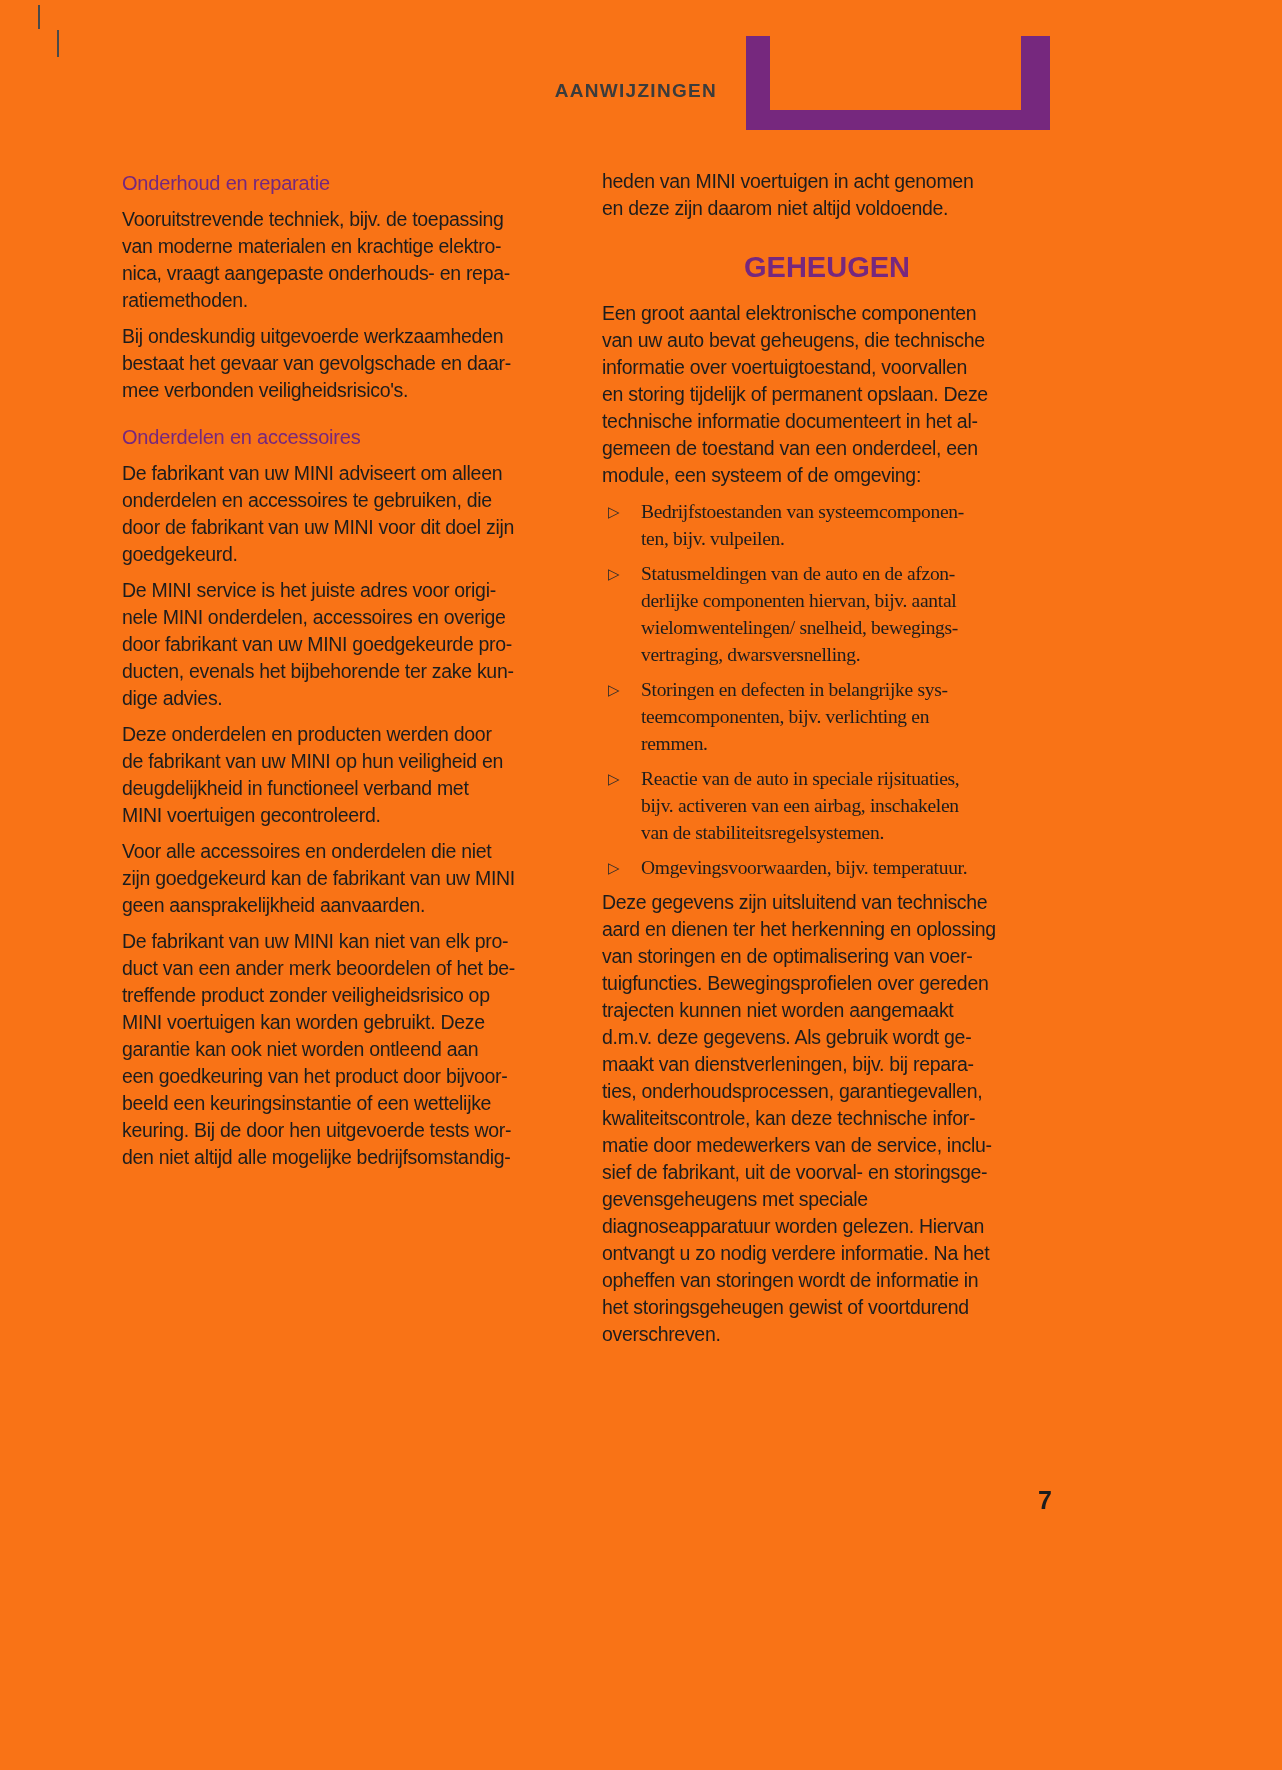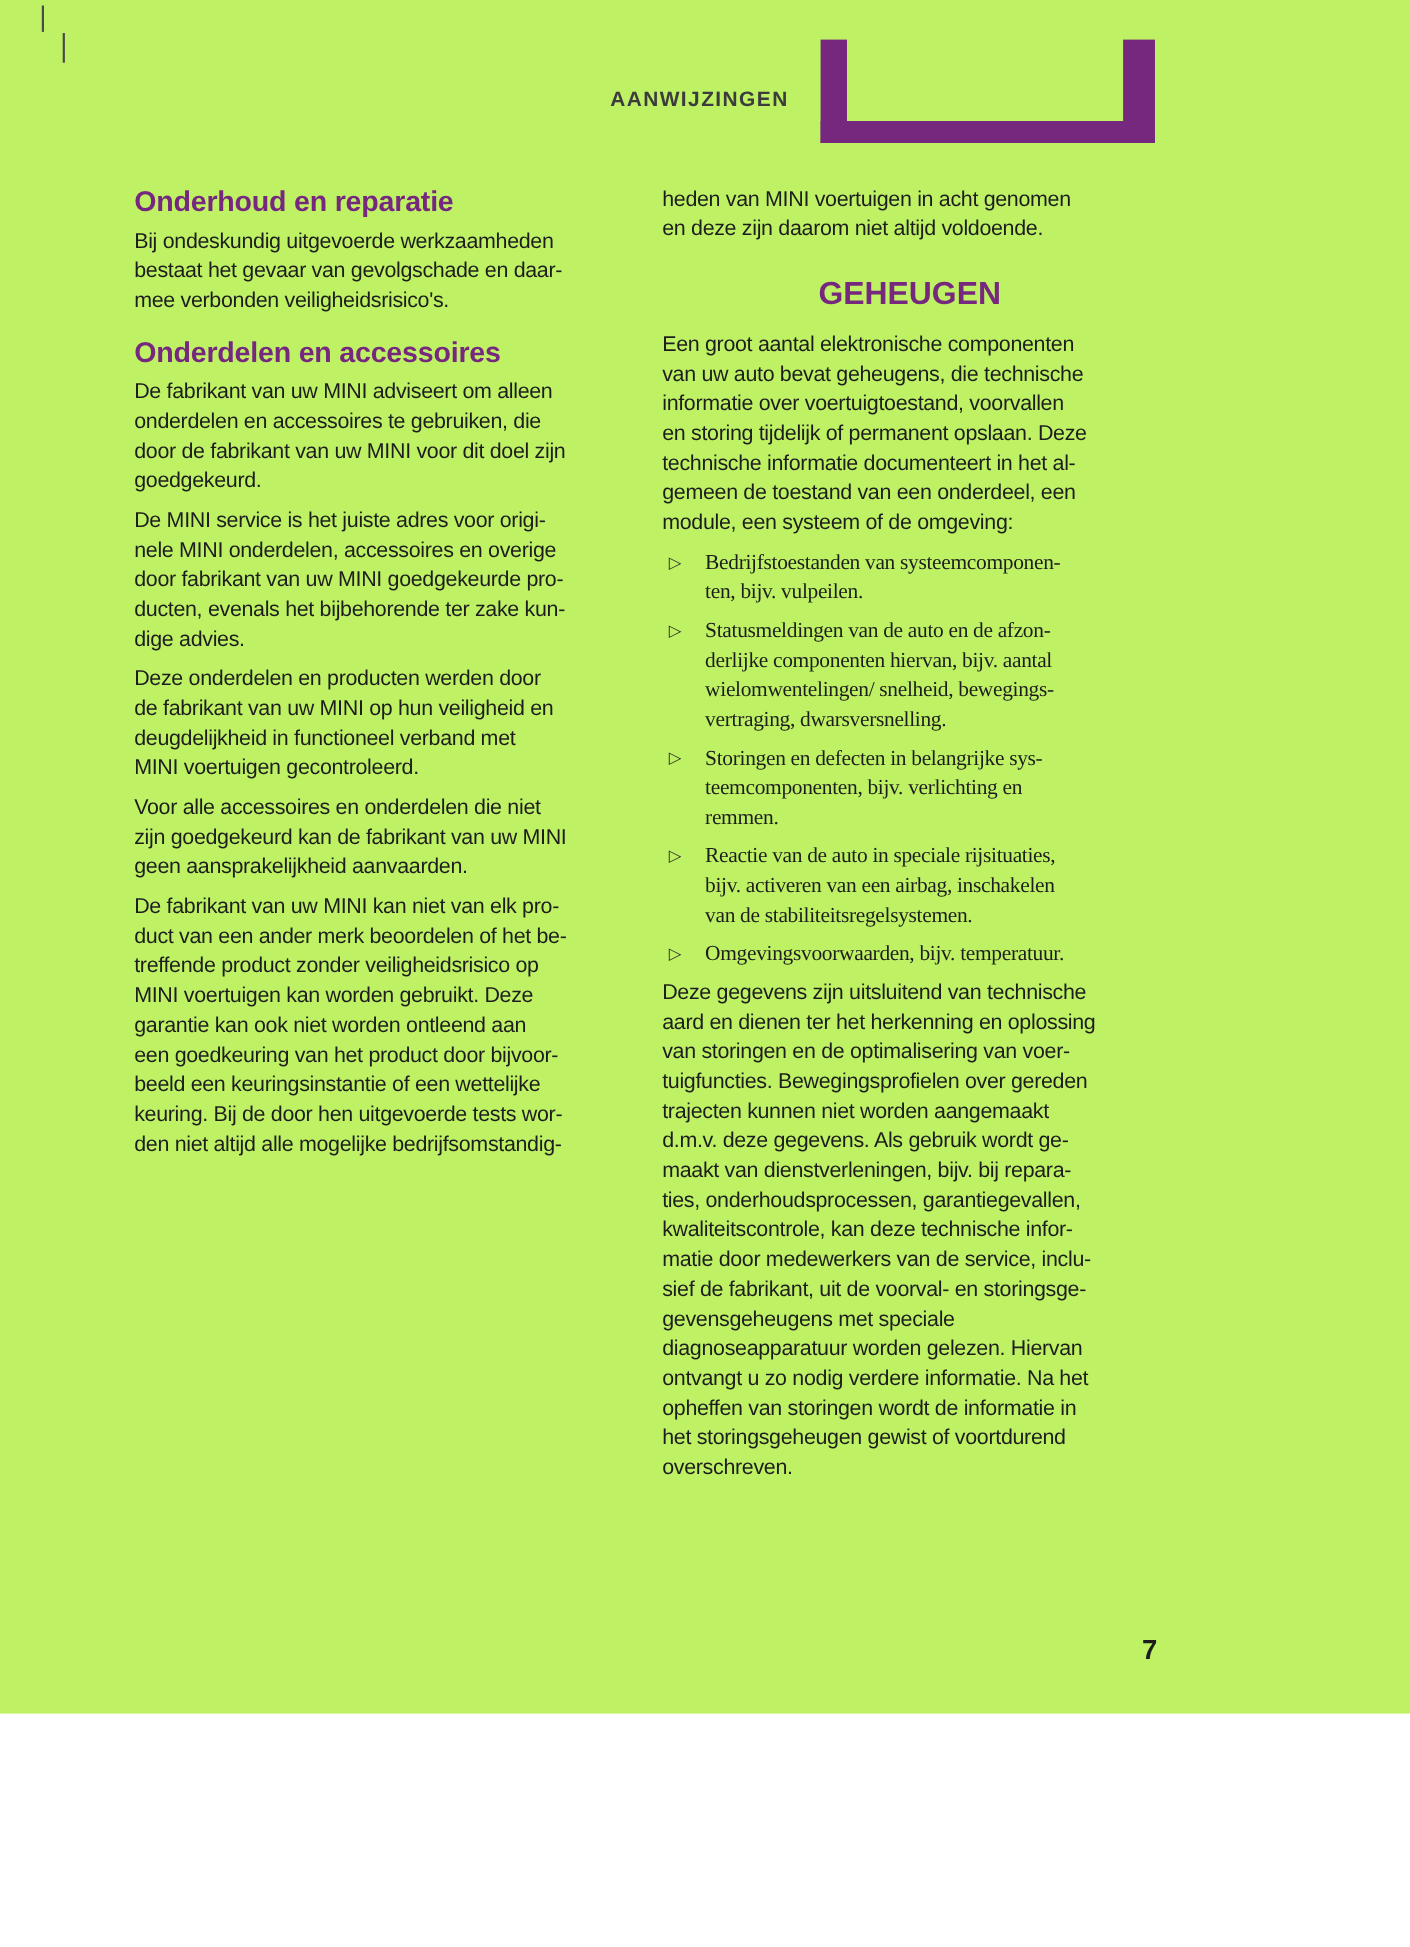--- a/index.html
+++ b/index.html
@@ -2,22 +2,22 @@
 <html style="--accent: #76287e; --text: #1d1d1d;"><head>
 <meta charset="utf-8">
 <style>
   * { box-sizing: border-box; }
   html, body { margin: 0; padding: 0; }
   body { background: #ffffff; }
 
   .page {
     position: relative;
     width: 1282px;
-    height: 1558px;
-    background: #bef264;
+    height: 1770px;
+    background: #f97316;
     font-family: "Liberation Sans", "DejaVu Sans", sans-serif;
     color: var(--text, #1d1d1d);
     overflow: hidden;
   }
 
   .crop-mark { position: absolute; background: #4a4a4a; width: 2px; }
   .crop-a { left: 38px; top: 5px;  height: 24px; }
   .crop-b { left: 57px; top: 30px; height: 27px; }
 
   .header-label {
@@ -47,23 +47,23 @@
     line-height: 27px;
     letter-spacing: -0.3px;
   }
   .col-left  { left: 122px; width: 450px; }
   .col-right { left: 602px; width: 450px; }
 
   .p { white-space: pre; margin: 0 0 9px 0; }
 
   h2.sect {
     color: var(--accent, #76287e);
-    font-size: 26px;
+    font-size: 20px;
     line-height: 30px;
-    font-weight: bold;
+    font-weight: normal;
     letter-spacing: -0.2px;
     margin: 0 0 8px 0;
   }
   h2.sect.mt { margin-top: 18px; }
 
   h1.chapter {
     color: var(--accent, #76287e);
     font-size: 29px;
     line-height: 34px;
     font-weight: bold;
@@ -101,20 +101,24 @@
 <div class="page">
 
   <div class="crop-mark crop-a"></div>
   <div class="crop-mark crop-b"></div>
 
   <div class="header-label">AANWIJZINGEN</div>
   <div class="chapter-tab"></div>
 
   <div class="col col-left">
     <h2 class="sect">Onderhoud en reparatie</h2>
+    <div class="p">Vooruitstrevende techniek, bijv. de toepassing
+van moderne materialen en krachtige elektro-
+nica, vraagt aangepaste onderhouds- en repa-
+ratiemethoden.</div>
     <div class="p">Bij ondeskundig uitgevoerde werkzaamheden
 bestaat het gevaar van gevolgschade en daar-
 mee verbonden veiligheidsrisico's.</div>
 
     <h2 class="sect mt">Onderdelen en accessoires</h2>
     <div class="p">De fabrikant van uw MINI adviseert om alleen
 onderdelen en accessoires te gebruiken, die
 door de fabrikant van uw MINI voor dit doel zijn
 goedgekeurd.</div>
     <div class="p">De MINI service is het juiste adres voor origi-

